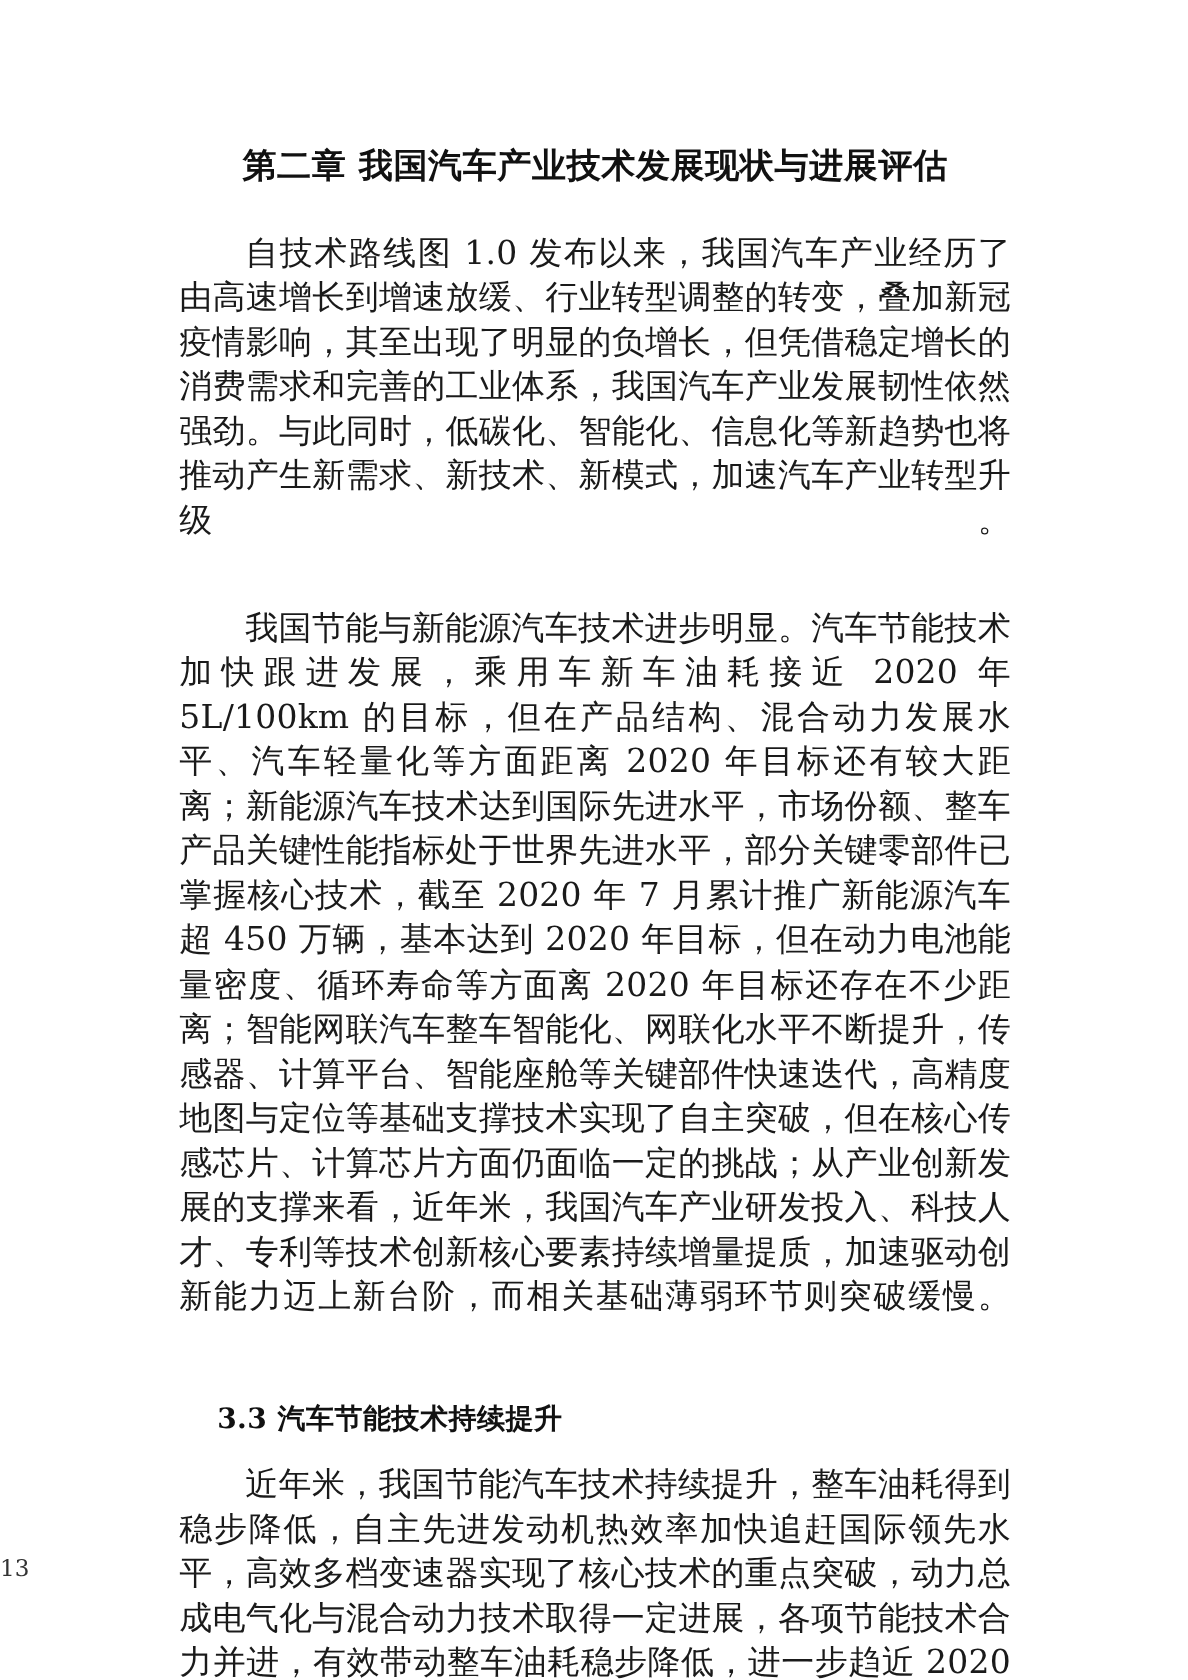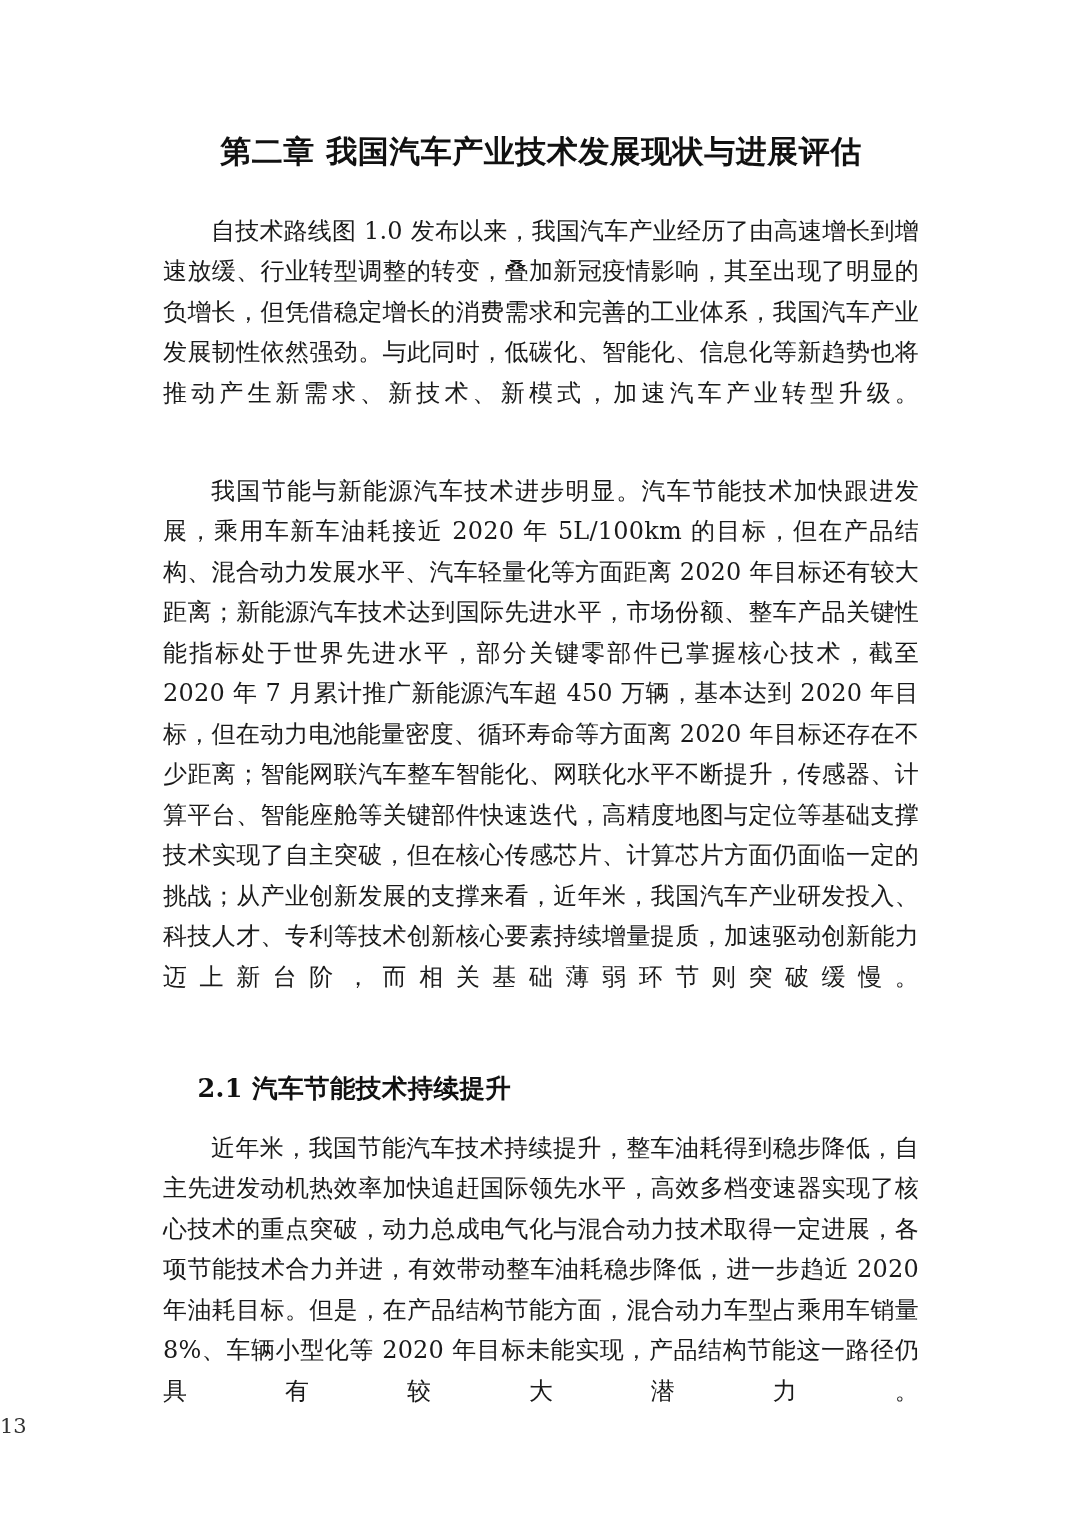--- a/index.html
+++ b/index.html
@@ -41,21 +41,21 @@
     font-weight: 700;
     letter-spacing: 0.5px;
     line-height: 1.25;
     color: #111111;
     white-space: nowrap;
   }
 
   
   .para {
     margin: 0;
-    font-size: 24px;
+    font-size: 30px;
     line-height: 40.5px;
     text-align: justify;
     text-justify: inter-ideograph;
     text-indent: 2em;
     color: #1a1a1a;
     letter-spacing: 0.2px;
   }
 
   .para.p1 { margin-top: 40px; }
   .para.p2 { margin-top: 17px; }
@@ -99,21 +99,21 @@
 <div class="page">
 
   <div class="content">
 
     <h1 class="chapter-title">第二章 我国汽车产业技术发展现状与进展评估</h1>
 
     <p class="para p1">自技术路线图 1.0 发布以来，我国汽车产业经历了由高速增长到增速放缓、行业转型调整的转变，叠加新冠疫情影响，其至出现了明显的负增长，但凭借稳定增长的消费需求和完善的工业体系，我国汽车产业发展韧性依然强劲。与此同时，低碳化、智能化、信息化等新趋势也将推动产生新需求、新技术、新模式，加速汽车产业转型升级。</p>
 
     <p class="para p2">我国节能与新能源汽车技术进步明显。汽车节能技术加快跟进发展，乘用车新车油耗接近 2020 年 5L/100km 的目标，但在产品结构、混合动力发展水平、汽车轻量化等方面距离 2020 年目标还有较大距离；新能源汽车技术达到国际先进水平，市场份额、整车产品关键性能指标处于世界先进水平，部分关键零部件已掌握核心技术，截至 2020 年 7 月累计推广新能源汽车超 450 万辆，基本达到 2020 年目标，但在动力电池能量密度、循环寿命等方面离 2020 年目标还存在不少距离；智能网联汽车整车智能化、网联化水平不断提升，传感器、计算平台、智能座舱等关键部件快速迭代，高精度地图与定位等基础支撑技术实现了自主突破，但在核心传感芯片、计算芯片方面仍面临一定的挑战；从产业创新发展的支撑来看，近年米，我国汽车产业研发投入、科技人才、专利等技术创新核心要素持续增量提质，加速驱动创新能力迈上新台阶，而相关基础薄弱环节则突破缓慢。</p>
 
-    <h2 class="heading-2">2.1 汽车节能技术持续提升</h2>
+    <h2 class="heading-2">3.3 汽车节能技术持续提升</h2>
 
     <p class="para p3">近年米，我国节能汽车技术持续提升，整车油耗得到稳步降低，自主先进发动机热效率加快追赶国际领先水平，高效多档变速器实现了核心技术的重点突破，动力总成电气化与混合动力技术取得一定进展，各项节能技术合力并进，有效带动整车油耗稳步降低，进一步趋近 2020 年油耗目标。但是，在产品结构节能方面，混合动力车型占乘用车销量 8%、车辆小型化等 2020 年目标未能实现，产品结构节能这一路径仍具有较大潜力。</p>
 
   </div>
 
   <div class="page-number">13</div>
 
 </div>
 
 </body></html>

